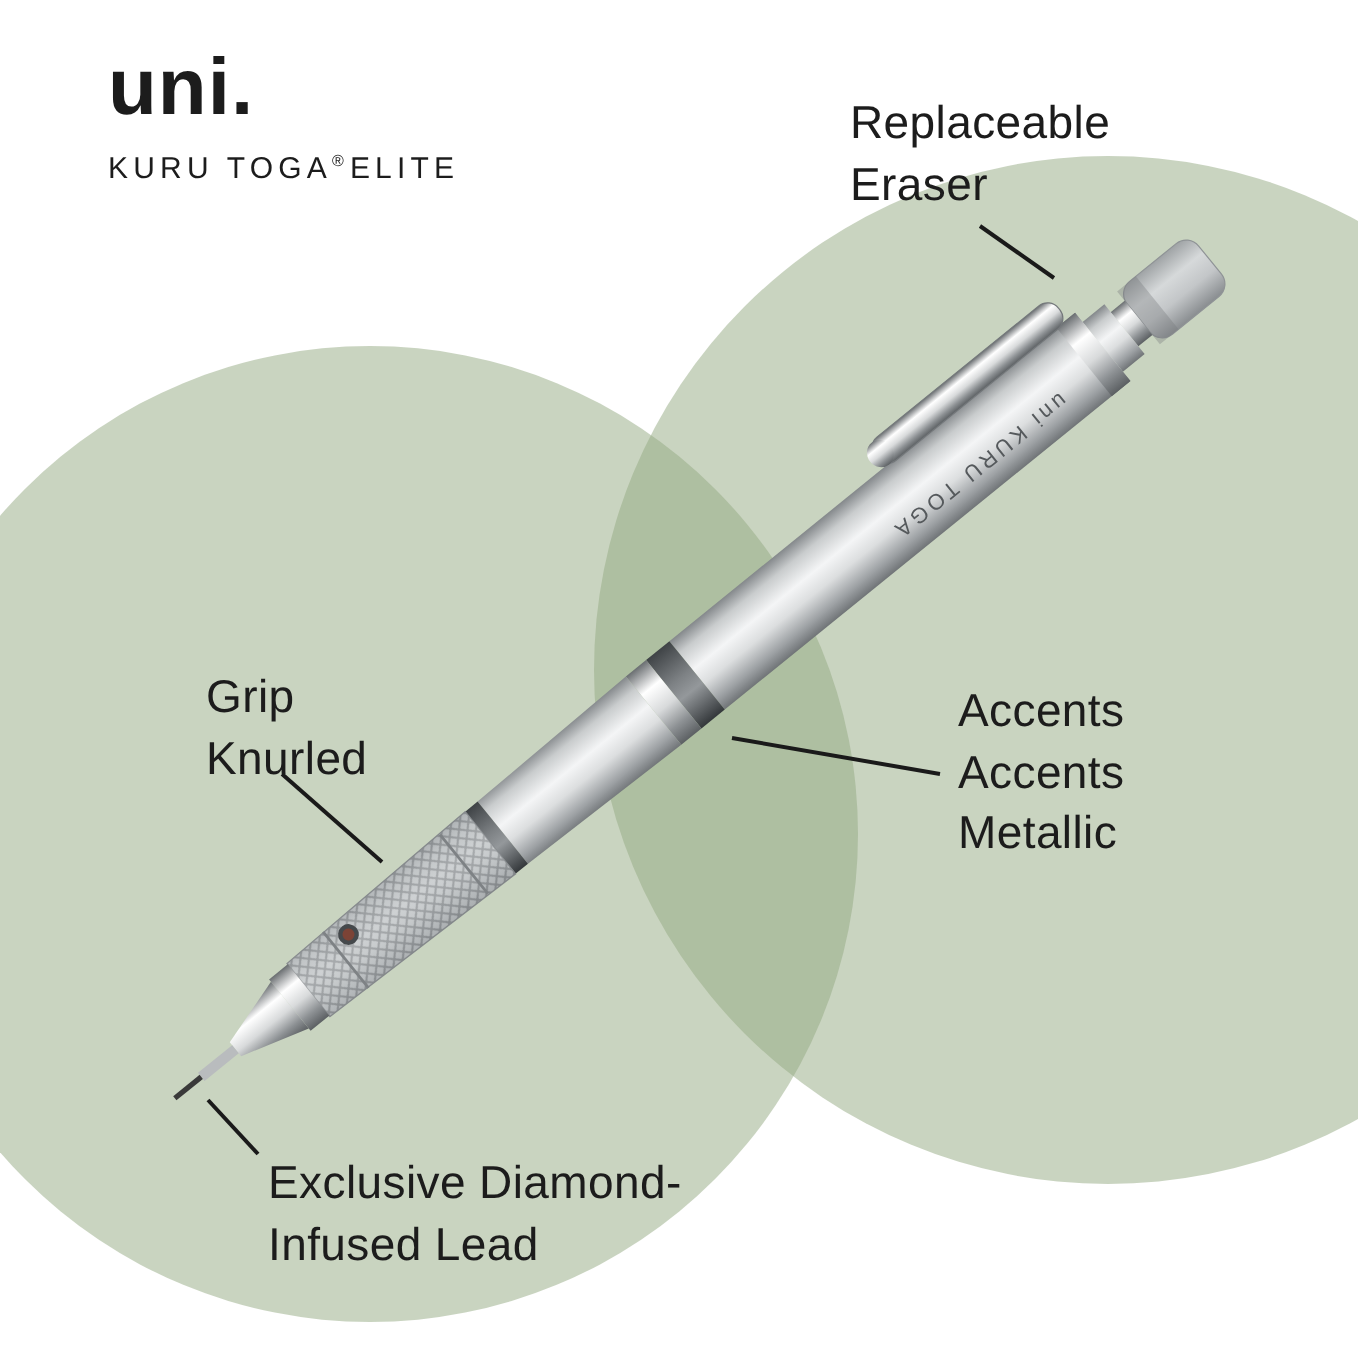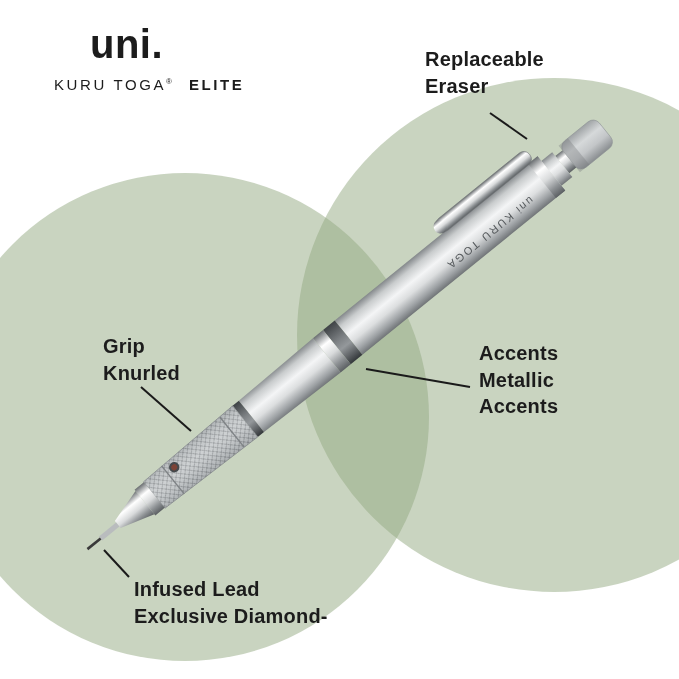--- a/index.html
+++ b/index.html
@@ -21,38 +21,36 @@
   .circle-left  { left: -59px; top: 173px; width: 488px; height: 488px; }
 
   .layer { position: absolute; left: 0; top: 0; }
 
   .brand { position: absolute; left: 54px; top: 24px; }
   .logo {
     font-size: 40px;
     font-weight: 800;
     letter-spacing: 0.5px;
     line-height: 1;
-    margin-left: 36px;
   }
   .product-row {
     margin-top: 12px;
     font-size: 15px;
     letter-spacing: 2.6px;
     white-space: nowrap;
   }
   .product-name { font-weight: 400; }
   .reg { font-size: 8px; vertical-align: super; letter-spacing: 0; }
-  .product-line { font-weight: 700; margin-left: 17px; }
+  .product-line { font-weight: 400; margin-left: 3px; }
 
   .callout {
     position: absolute;
-    font-size: 20px;
+    font-size: 23px;
     line-height: 1.33;
     letter-spacing: 0.2px;
-    font-weight: bold;
   }
   .callout-eraser  { left: 425px; top: 46px;  }
   .callout-grip    { left: 103px; top: 333px; }
   .callout-accents { left: 479px; top: 340px; }
   .callout-lead    { left: 134px; top: 576px; }
 
   svg { display: block; }
 </style>
 </head>
 <body>
@@ -153,22 +151,22 @@
     <div>Eraser</div>
   </div>
 
   <div class="callout callout-grip">
     <div>Grip</div>
     <div>Knurled</div>
   </div>
 
   <div class="callout callout-accents">
     <div>Accents</div>
+    <div>Accents</div>
     <div>Metallic</div>
-    <div>Accents</div>
   </div>
 
   <div class="callout callout-lead">
+    <div>Exclusive Diamond-</div>
     <div>Infused Lead</div>
-    <div>Exclusive Diamond-</div>
   </div>
 
 </div>
 
 </body></html>

